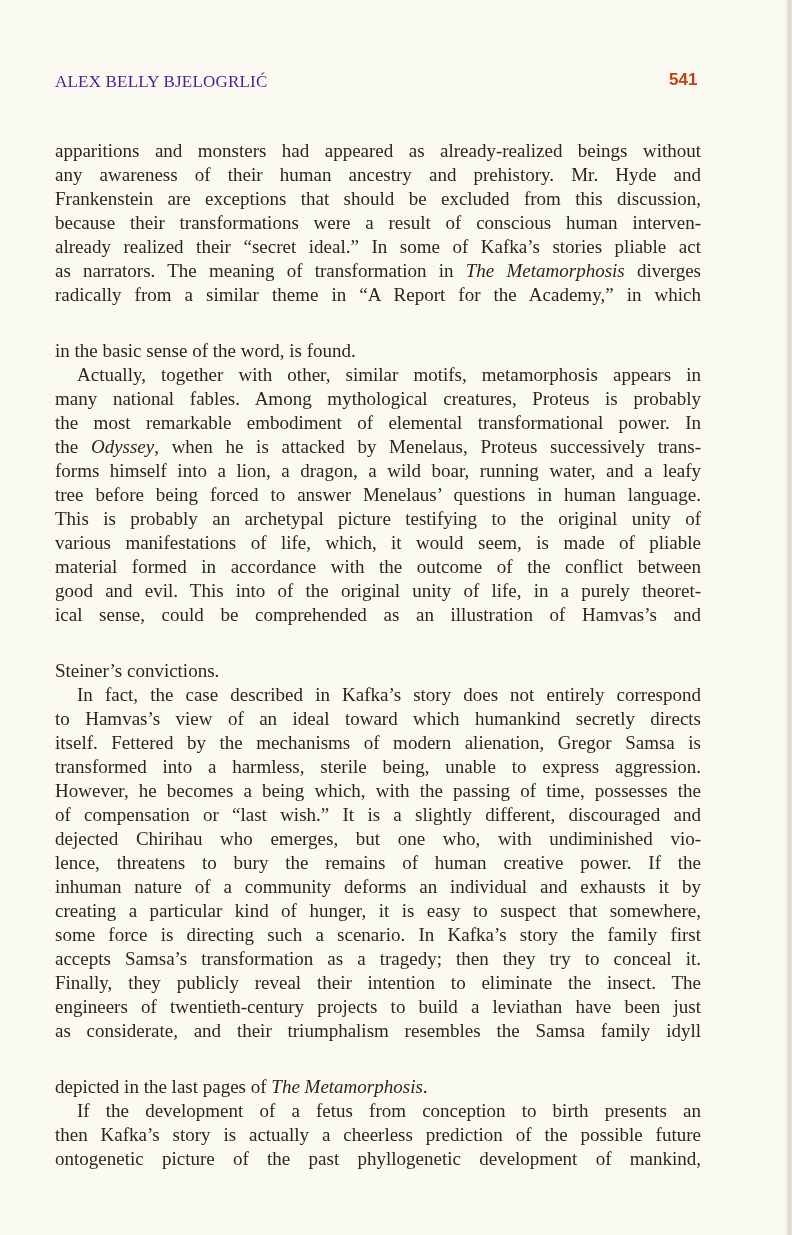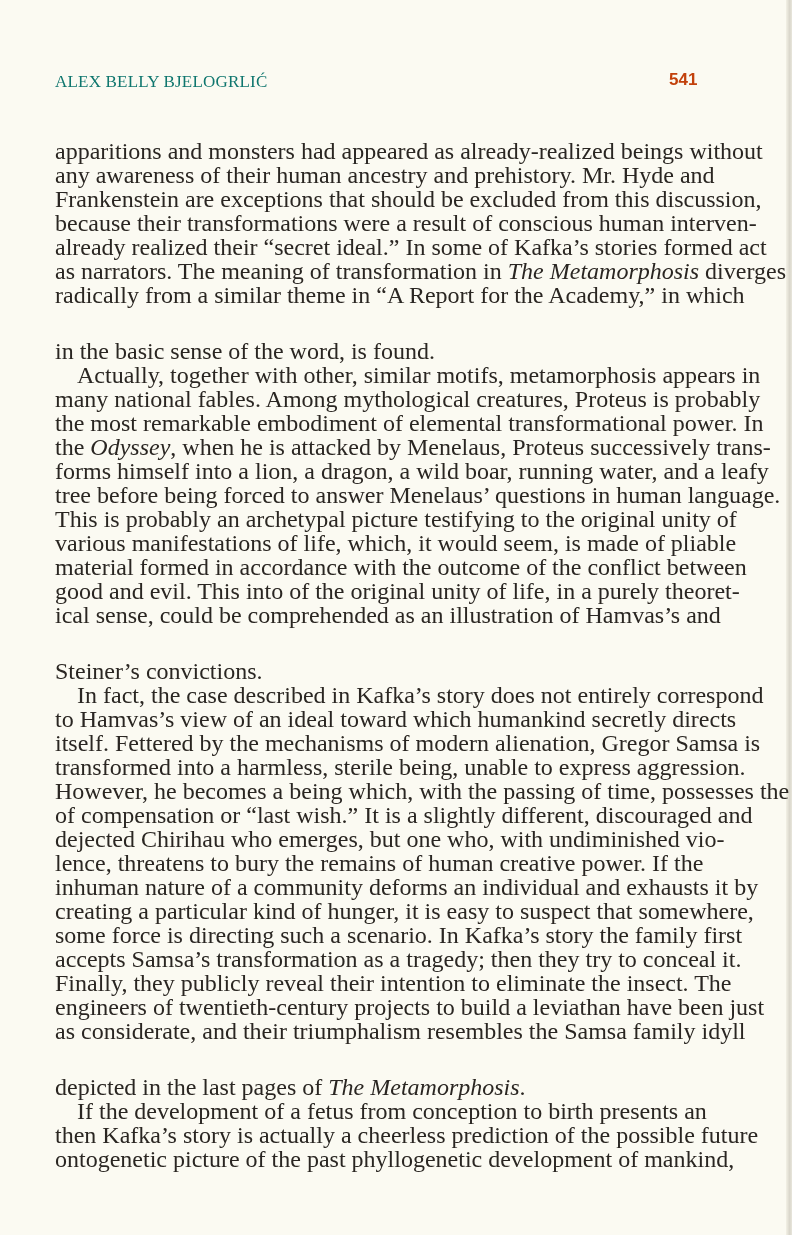--- a/index.html
+++ b/index.html
@@ -9,33 +9,33 @@
     position: relative;
     font-family: "Liberation Serif", "DejaVu Serif", serif;
     color: #2a2622;
   }
   .right-shadow {
     position: absolute; top: 0; right: 0; width: 6px; height: 1235px;
     background: linear-gradient(to right, #f3f1e6, #d9d6cb 60%, #e8e6dc);
   }
   .running-head {
     position: absolute; left: 55px; top: 72px;
-    font-size: 17px; letter-spacing: 0.2px; color: #0f766e;
+    font-size: 17px; letter-spacing: 0.2px; color: #4c1d95;
   }
   .page-number {
     position: absolute; left: 669px; top: 70px;
     font-family: "Liberation Sans", "DejaVu Sans", sans-serif;
     font-weight: bold; font-size: 17px; color: #c2410c;
   }
   .body-text {
     position: absolute; left: 55px; top: 139px; width: 646px;
   }
   .line {
     display: block; height: 24px; line-height: 24px;
-    font-size: 24px;
+    font-size: 19px;
     text-align: justify; text-align-last: justify;
     white-space: nowrap; overflow: visible;
   }
   .line.last { text-align-last: left; margin-top: 32px; }
   .line.indent { text-indent: 22px; }
   .line span.i { font-style: italic; }
 </style>
 </head>
 <body>
 
@@ -43,21 +43,21 @@
 
 <div class="running-head">ALEX BELLY BJELOGRLIĆ</div>
 <div class="page-number">541</div>
 
 <div class="body-text" id="body-text">
     <div>
       <span class="line">apparitions and monsters had appeared as already-realized beings without</span>
       <span class="line">any awareness of their human ancestry and prehistory. Mr. Hyde and</span>
       <span class="line">Frankenstein are exceptions that should be excluded from this discussion,</span>
       <span class="line">because their transformations were a result of conscious human interven-</span>
-      <span class="line">already realized their “secret ideal.” In some of Kafka’s stories formed act</span>
+      <span class="line">already realized their “secret ideal.” In some of Kafka’s stories pliable act</span>
       <span class="line">as narrators. The meaning of transformation in <span class="i">The Metamorphosis</span> diverges</span>
       <span class="line">radically from a similar theme in “A Report for the Academy,” in which</span>
       <span class="line last">in the basic sense of the word, is found.</span>
     </div>
     <div>
       <span class="line indent">Actually, together with other, similar motifs, metamorphosis appears in</span>
       <span class="line">many national fables. Among mythological creatures, Proteus is probably</span>
       <span class="line">the most remarkable embodiment of elemental transformational power. In</span>
       <span class="line">the <span class="i">Odyssey</span>, when he is attacked by Menelaus, Proteus successively trans-</span>
       <span class="line">forms himself into a lion, a dragon, a wild boar, running water, and a leafy</span>

